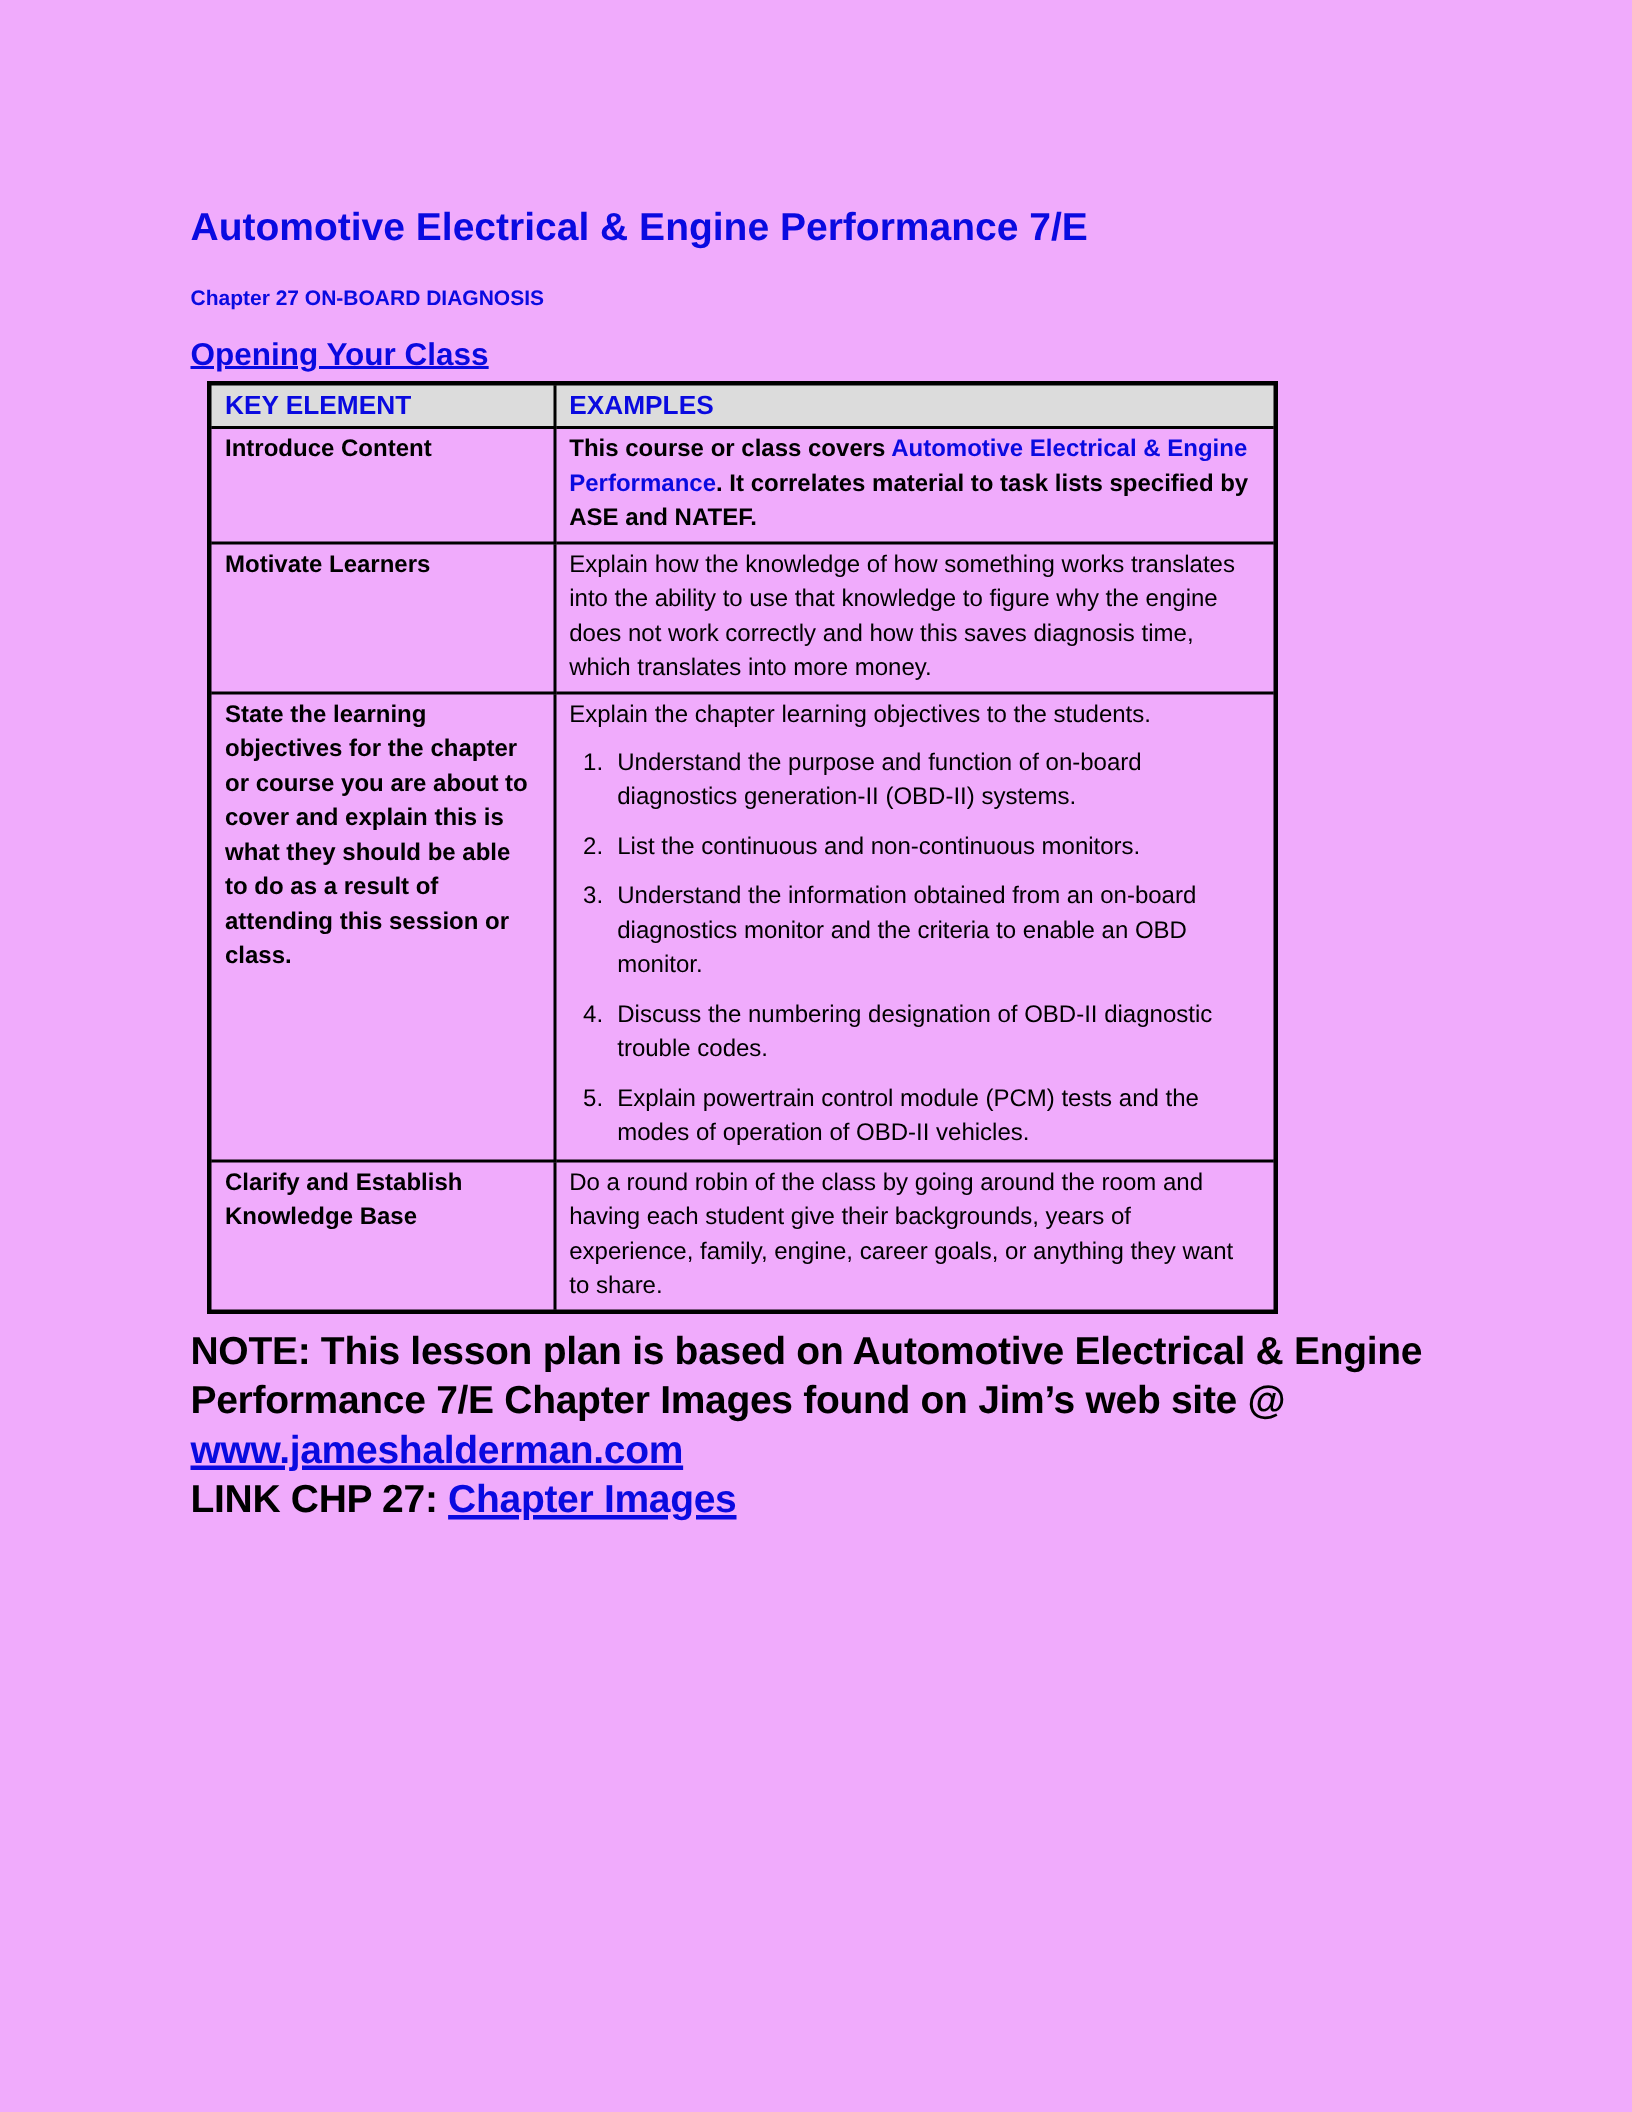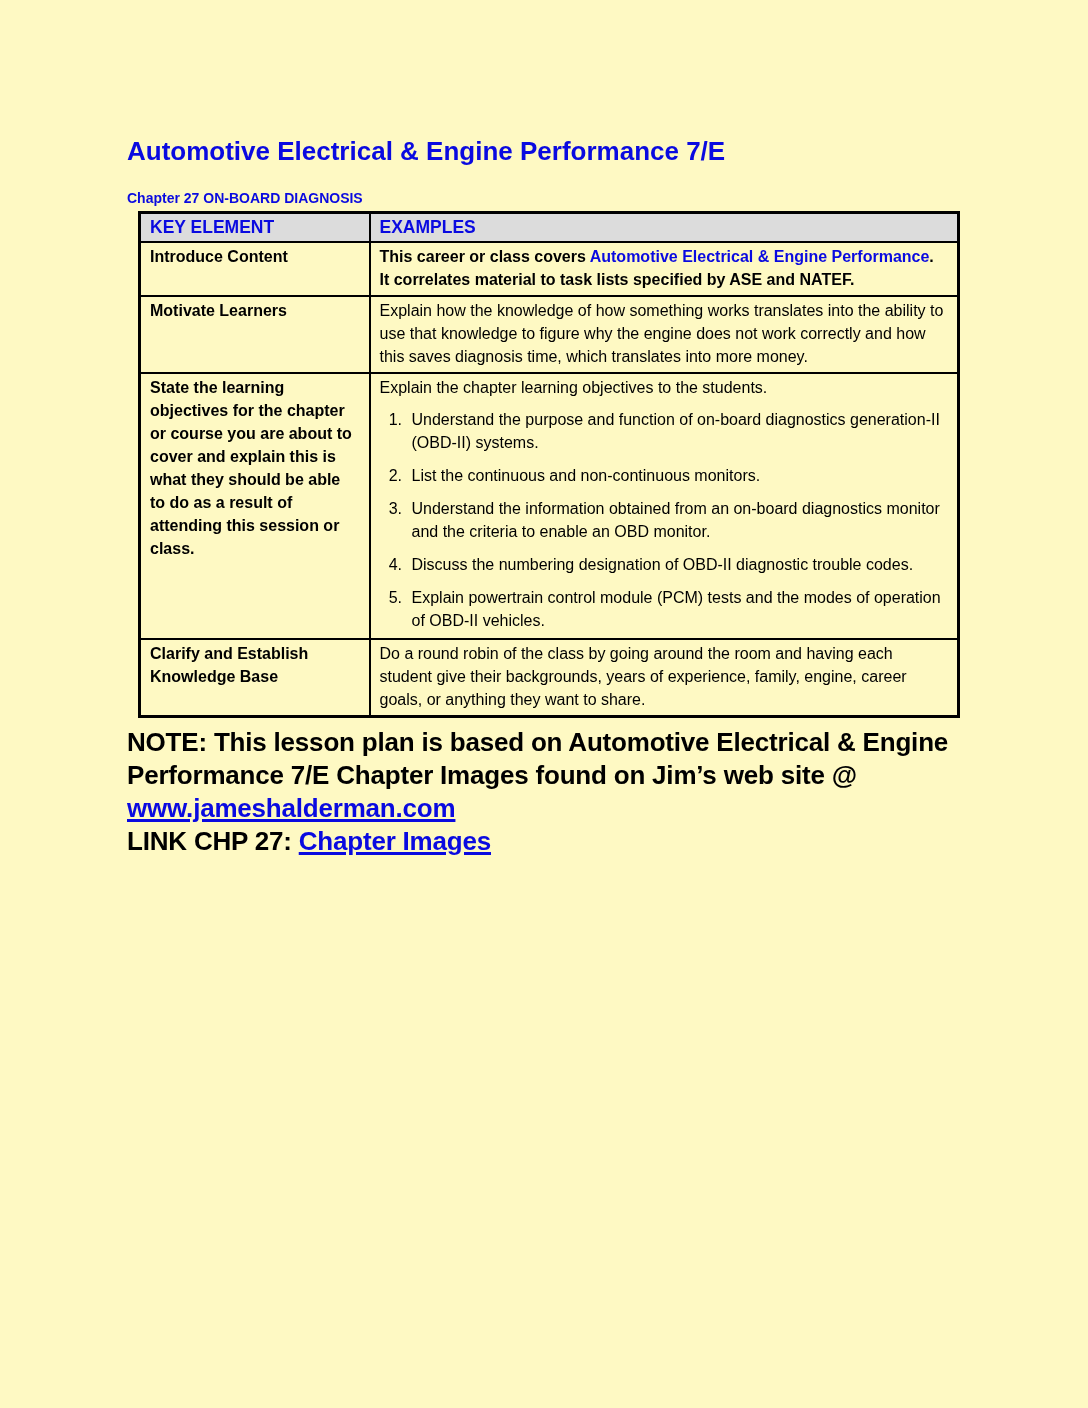--- a/index.html
+++ b/index.html
@@ -4,38 +4,38 @@
 <style>
   :root{
     --blue:#0a0ae0;
     --header-bg:#dcdcdc;
     --border:#000000;
   }
   *{margin:0;padding:0;box-sizing:border-box;}
   html,body{background:#ffffff;}
   body{font-family:"Liberation Sans", sans-serif;}
   .page{
-    width:1088px;height:1408px;background:#fef9c3;
+    width:1088px;height:1408px;background:#f0abfc;
     padding:136px 54px 0 127px;overflow:hidden;position:relative;
   }
   .doc-title{
     color:var(--blue);font-size:26px;font-weight:bold;line-height:30px;
     letter-spacing:0;
   }
   .chapter-title{
     color:var(--blue);font-size:14px;font-weight:bold;line-height:26px;
     margin-top:19px;
   }
   .section-wrap{margin-top:13px;margin-bottom:5px;}
   .section-link{
     color:var(--blue);font-size:21px;font-weight:bold;line-height:25px;
     text-decoration:underline;text-decoration-thickness:2px;cursor:pointer;
   }
   table.lesson{
-    border-collapse:collapse;margin-left:11px;width:822px;
+    border-collapse:collapse;margin-left:11px;width:714px;
     table-layout:fixed;
   }
   table.lesson, table.lesson th, table.lesson td{
     border:2px solid var(--border);
   }
   table.lesson{border-width:3px;}
   th.col-key{width:230px;}
   table.lesson th{
     background:var(--header-bg);color:var(--blue);
     font-size:17.5px;font-weight:bold;text-align:left;
@@ -64,36 +64,37 @@
 </style>
 </head>
 <body>
 
 <div class="page">
 
   <h1 class="doc-title">Automotive Electrical &amp; Engine Performance 7/E</h1>
 
   <h2 class="chapter-title">Chapter 27 ON-BOARD DIAGNOSIS</h2>
 
+  <p class="section-wrap"><a class="section-link">Opening Your Class</a></p>
 
   <table class="lesson">
     <colgroup>
         <col style="width:230px">
         <col>
       </colgroup>
     <thead>
       <tr>
         <th class="col-key">KEY ELEMENT</th>
         <th>EXAMPLES</th>
       </tr>
     </thead>
     <tbody>
       <tr>
         <td class="key">Introduce Content</td>
-        <td class="val-bold"><span>This career or class covers </span><span class="seg-blue">Automotive Electrical &amp; Engine Performance</span><span>. It correlates material to task lists specified by ASE and NATEF.</span></td>
+        <td class="val-bold"><span>This course or class covers </span><span class="seg-blue">Automotive Electrical &amp; Engine Performance</span><span>. It correlates material to task lists specified by ASE and NATEF.</span></td>
       </tr>
       <tr>
         <td class="key">Motivate Learners</td>
         <td>Explain how the knowledge of how something works translates into the ability to use that knowledge to figure why the engine does not work correctly and how this saves diagnosis time, which translates into more money.</td>
       </tr>
       <tr>
         <td class="key">State the learning objectives for the chapter or course you are about to cover and explain this is what they should be able to do as a result of attending this session or class.</td>
         <td class="val-list">
           <p>Explain the chapter learning objectives to the students.</p>
           <ol>

